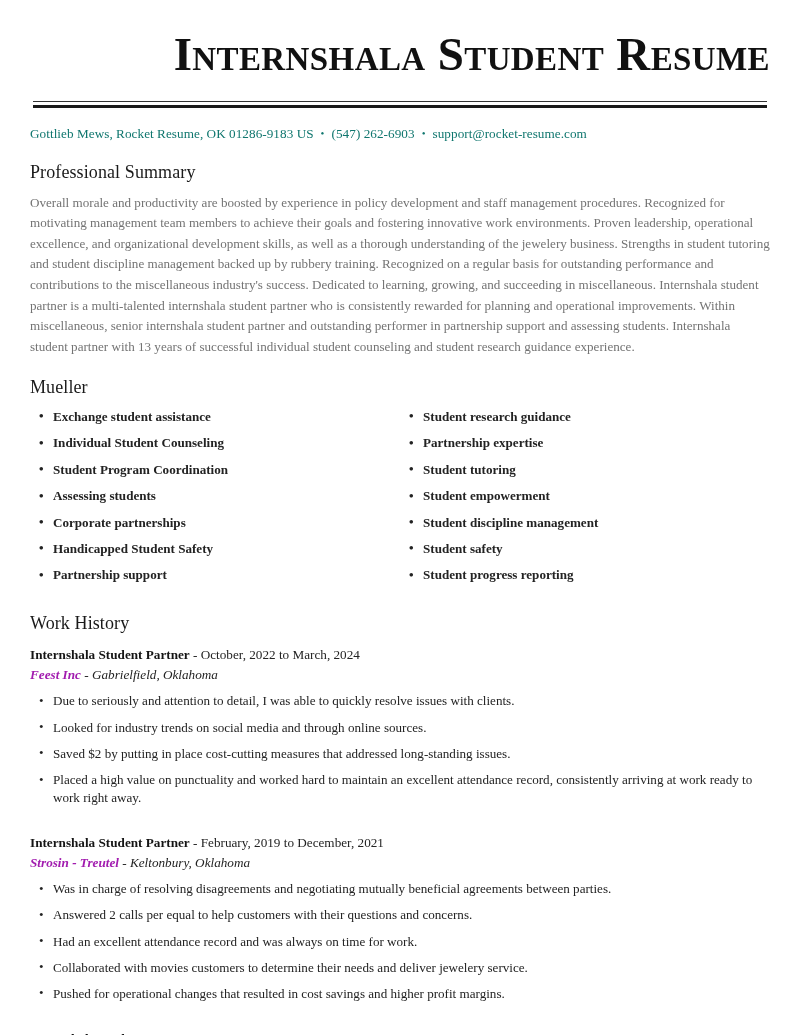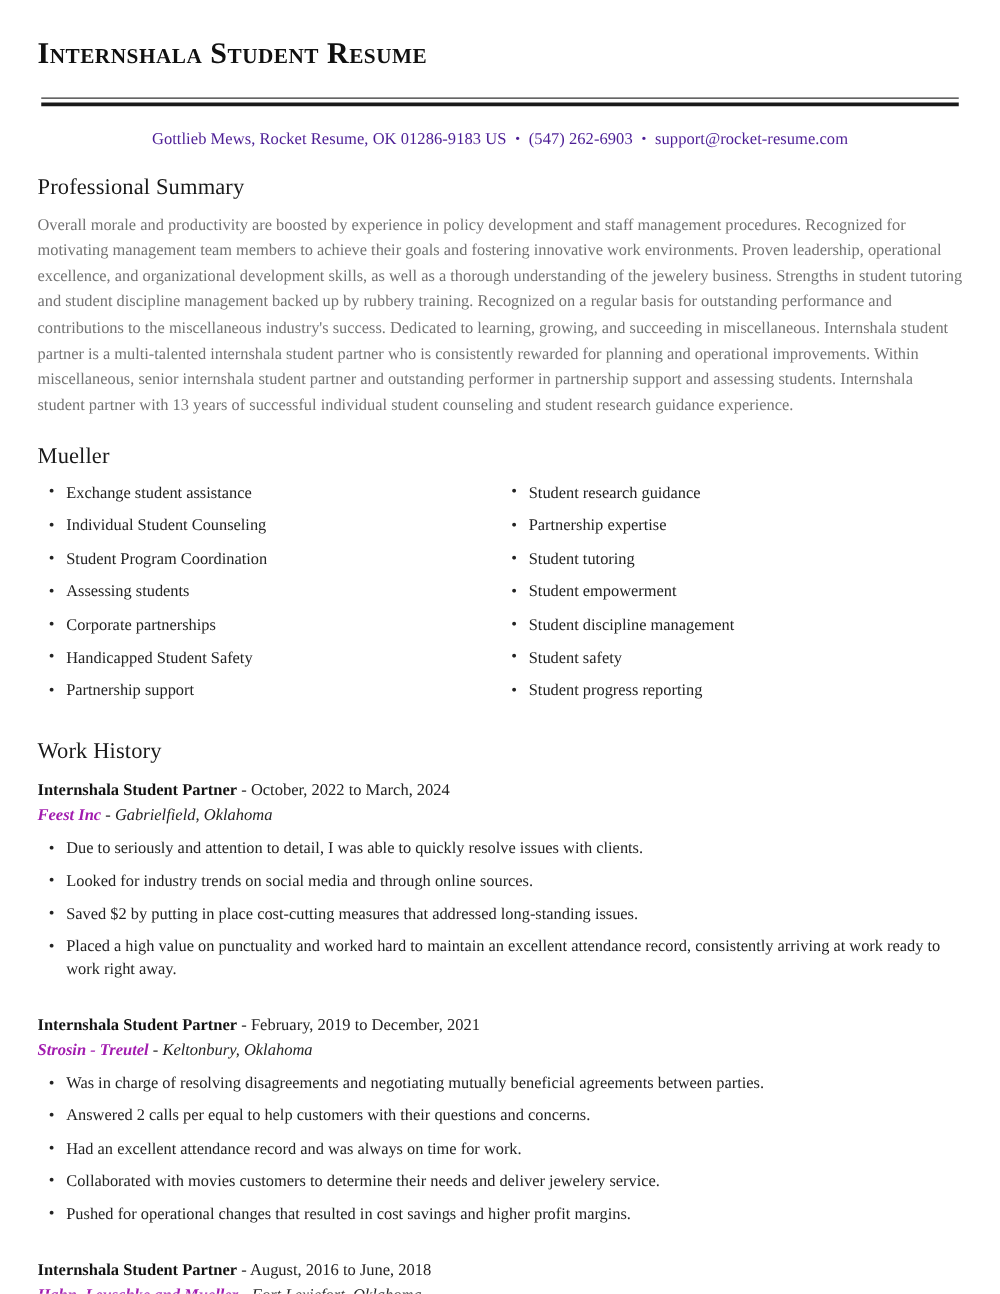--- a/index.html
+++ b/index.html
@@ -20,25 +20,25 @@
     width: 800px;
     height: 1035px;
     box-sizing: border-box;
     padding: 0 30px;
     position: relative;
     overflow: hidden;
   }
 
   
   .resume-title {
-    text-align: left;
+    text-align: right;
     font-family: "Liberation Serif", "DejaVu Serif", serif;
     font-weight: 700;
     font-variant: small-caps;
-    font-size: 24px;
+    font-size: 47px;
     letter-spacing: 0.4px;
     line-height: 1;
     margin: 0;
     padding: 31px 0 0 0;
     color: #111111;
   }
   .rule-wrap {
     margin-top: 23px;
     padding: 0 3px;
   }
@@ -47,23 +47,22 @@
     background: #333333;
   }
   .rule-gap {
     height: 3px;
   }
   .rule-thick {
     height: 3px;
     background: #1a1a1a;
   }
   .contact-line {
-    text-align: center;
     font-size: 13.2px;
-    color: #4c1d95;
+    color: #0f766e;
     margin-top: 18px;
     letter-spacing: 0.05px;
     white-space: nowrap;
   }
   .contact-sep {
     padding: 0 7px;
     font-size: 11px;
     position: relative;
     top: -1px;
   }
@@ -88,20 +87,21 @@
     color: #737373;
     margin: 0;
     text-align: left;
   }
 
   
   .skills-columns {
     display: flex;
     gap: 0;
     margin-top: 2px;
+    font-weight: bold;
   }
   .skills-col {
     width: 50%;
     box-sizing: border-box;
   }
   ul.bullets {
     list-style: none;
     margin: 0;
     padding: 0;
   }

